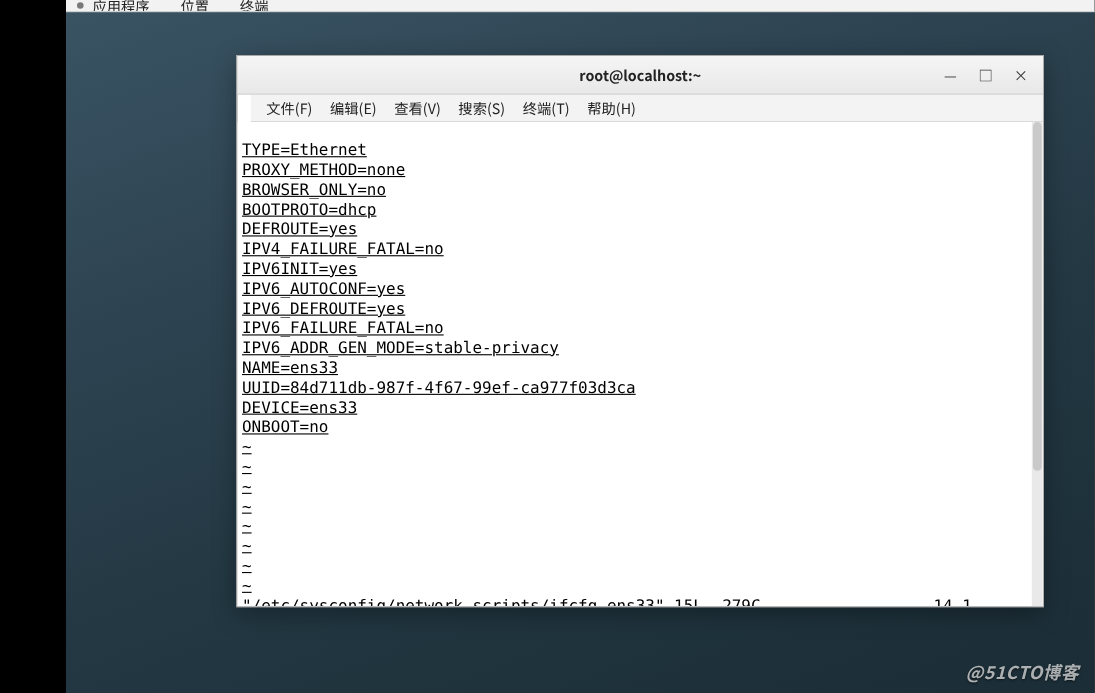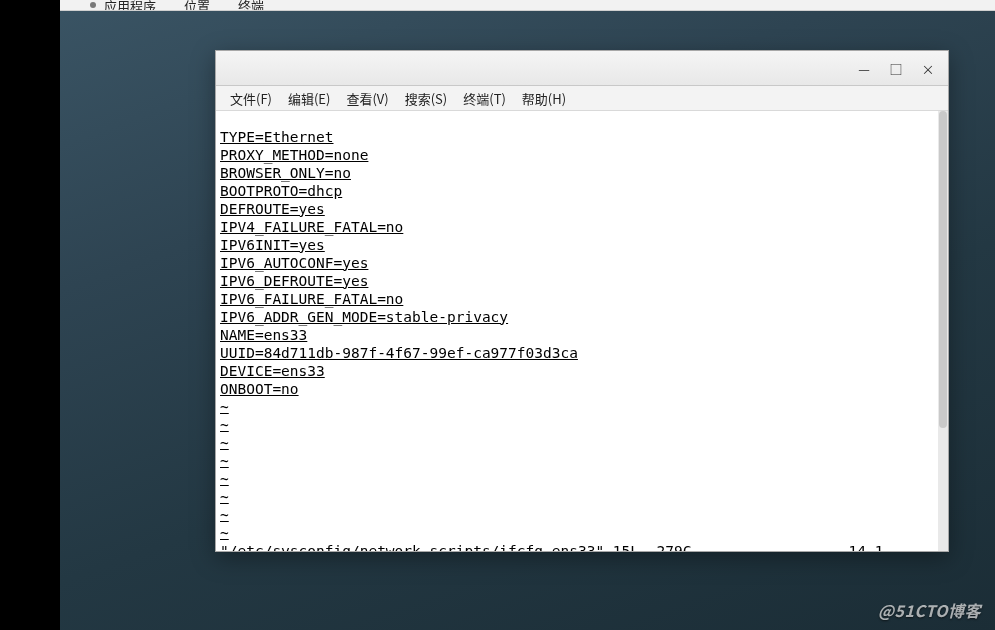--- a/index.html
+++ b/index.html
@@ -26,21 +26,21 @@
     background: #000;
   }
   .top-panel {
     position: absolute;
     left: 0; top: 0; right: 0;
     height: 10px;
     background: #f2f2f2;
     border-bottom: 1px solid #d0d0d0;
     display: flex;
     align-items: center;
-    padding-left: 30px;
+    padding-left: 10px;
     font-size: 13px;
     color: #222;
     overflow: hidden;
   }
   .top-panel .dot {
     width: 6px; height: 6px; border-radius: 50%;
     background: #7a7a7a;
     margin-right: 8px;
   }
   .top-panel span { margin-right: 28px; white-space: nowrap; }
@@ -94,20 +94,21 @@
   }
   .menubar {
     height: 24px;
     background: #f3f3f3;
     border-bottom: 1px solid #d9d9d9;
     display: flex;
     align-items: center;
     padding: 0 6px;
     font-size: 13px;
     color: #222;
+    margin-left: 12px;
   }
   .menubar .menu-item {
     padding: 2px 8px;
     cursor: pointer;
   }
   .term-body {
     flex: 1;
     position: relative;
     background: #fff;
     overflow: hidden;
@@ -155,20 +156,21 @@
 
   <div class="top-panel">
     <span class="dot"></span>
     <span>应用程序</span>
     <span>位置</span>
     <span>终端</span>
   </div>
 
   <div class="window">
     <div class="titlebar">
+      <div class="title">root@localhost:~</div>
       <div class="win-btns">
         <div class="win-btn">—</div>
         <div class="win-btn">□</div>
         <div class="win-btn">×</div>
       </div>
     </div>
 
     <div class="menubar">
       <div class="menu-item">文件(F)</div>
       <div class="menu-item">编辑(E)</div>

